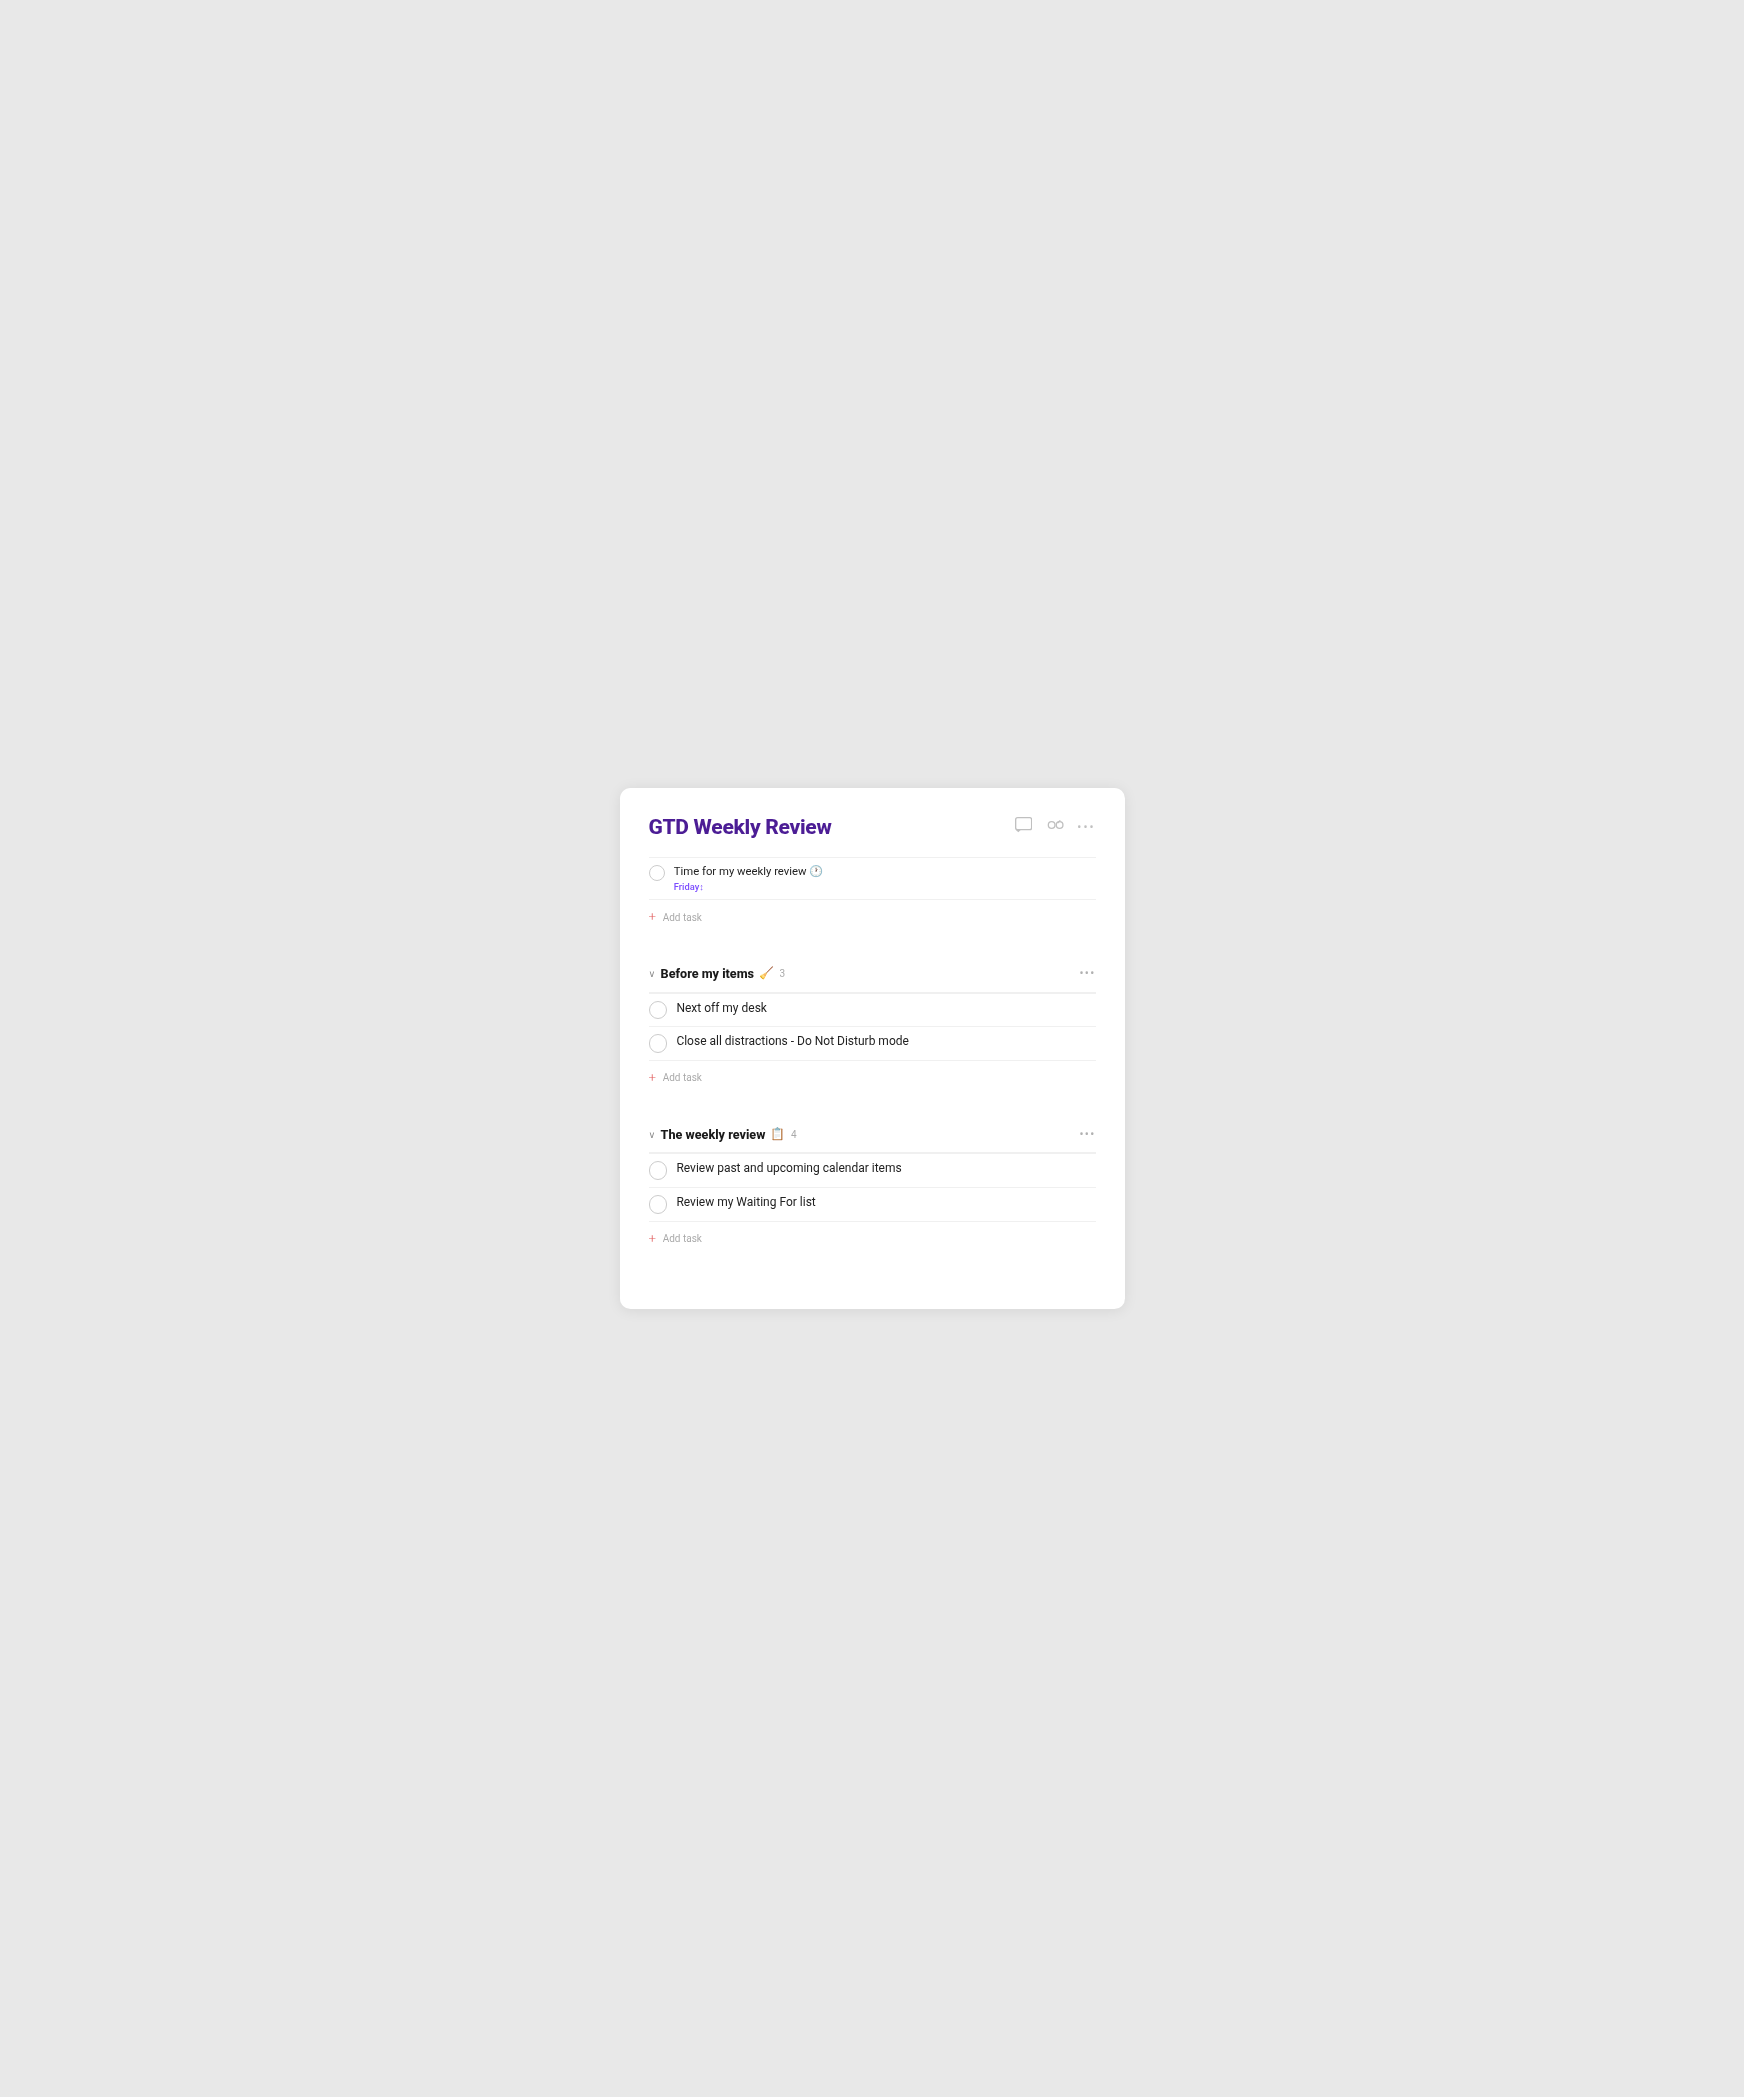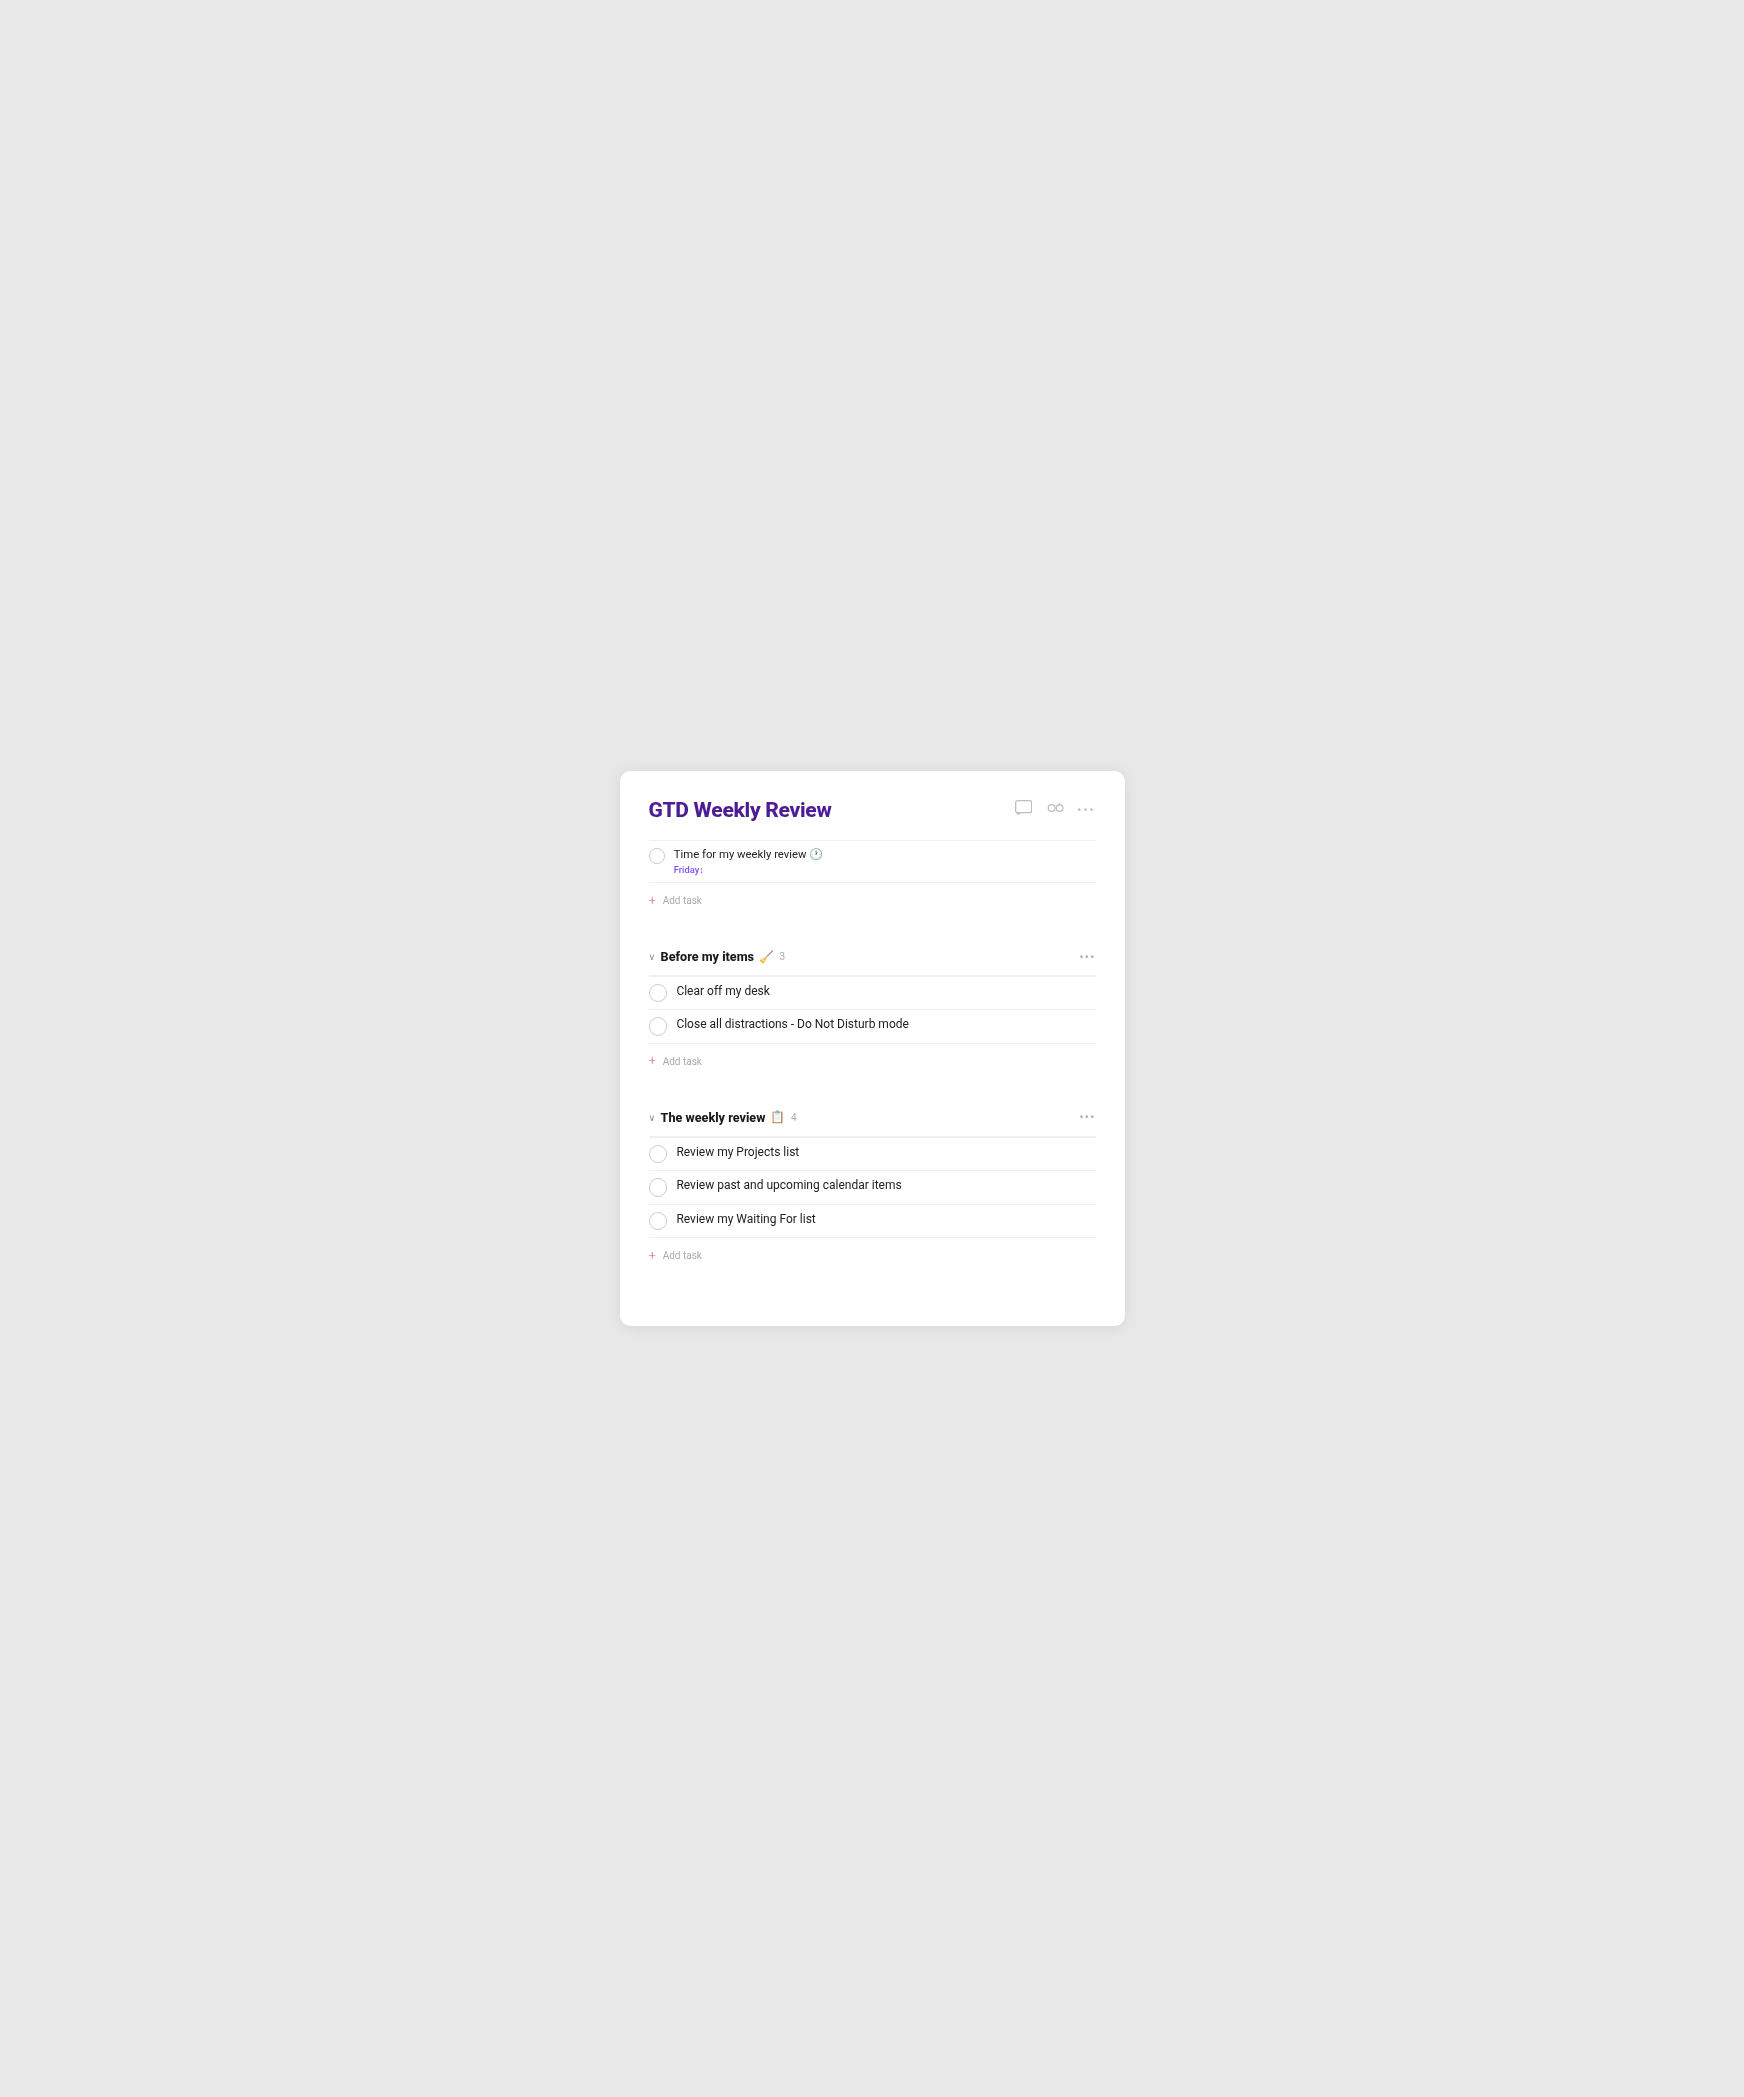--- a/index.html
+++ b/index.html
@@ -254,21 +254,21 @@
         <span class="section-title">Before my items</span>
         <span class="section-emoji">🧹</span>
         <span class="section-count">3</span>
       </div>
       <span class="section-menu">•••</span>
     </div>
 
     <div class="section-tasks">
       <div class="task-row">
         <div class="task-checkbox-lg"></div>
-        <span class="task-text-lg">Clear off my desk</span>
+        <span class="task-text-lg">Next off my desk</span>
       </div>
       <div class="task-row">
         <div class="task-checkbox-lg"></div>
         <span class="task-text-lg">Close all distractions - Do Not Disturb mode</span>
       </div>
     </div>
 
     <div class="section-add-row">
       <span class="add-icon">+</span>
       <span class="add-task-label">Add task</span>
@@ -282,24 +282,20 @@
         <span class="section-title">The weekly review</span>
         <span class="section-emoji">📋</span>
         <span class="section-count">4</span>
       </div>
       <span class="section-menu">•••</span>
     </div>
 
     <div class="section-tasks">
       <div class="task-row">
         <div class="task-checkbox-lg"></div>
-        <span class="task-text-lg">Review my Projects list</span>
-      </div>
-      <div class="task-row">
-        <div class="task-checkbox-lg"></div>
         <span class="task-text-lg">Review past and upcoming calendar items</span>
       </div>
       <div class="task-row">
         <div class="task-checkbox-lg"></div>
         <span class="task-text-lg">Review my Waiting For list</span>
       </div>
     </div>
 
     <div class="section-add-row">
       <span class="add-icon">+</span>

